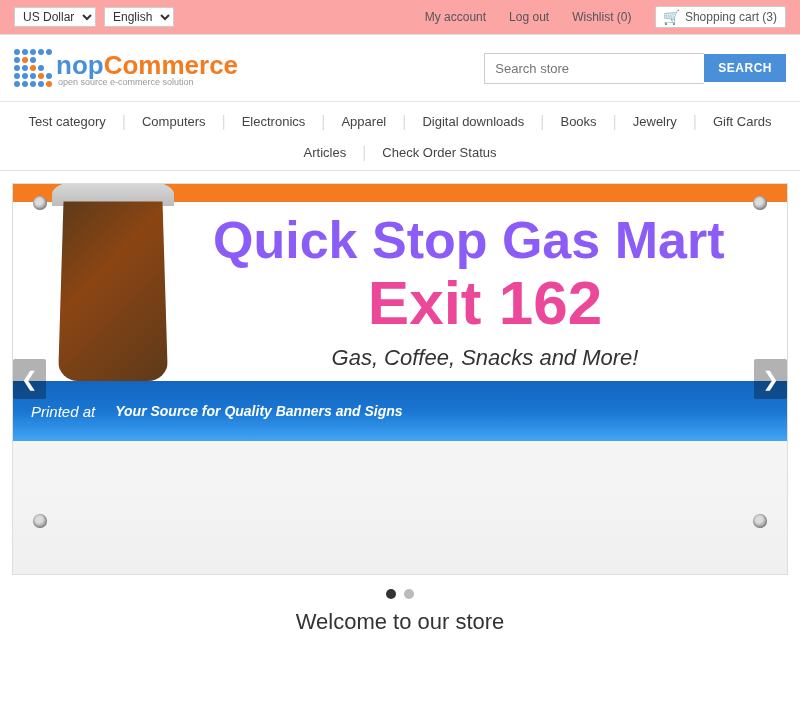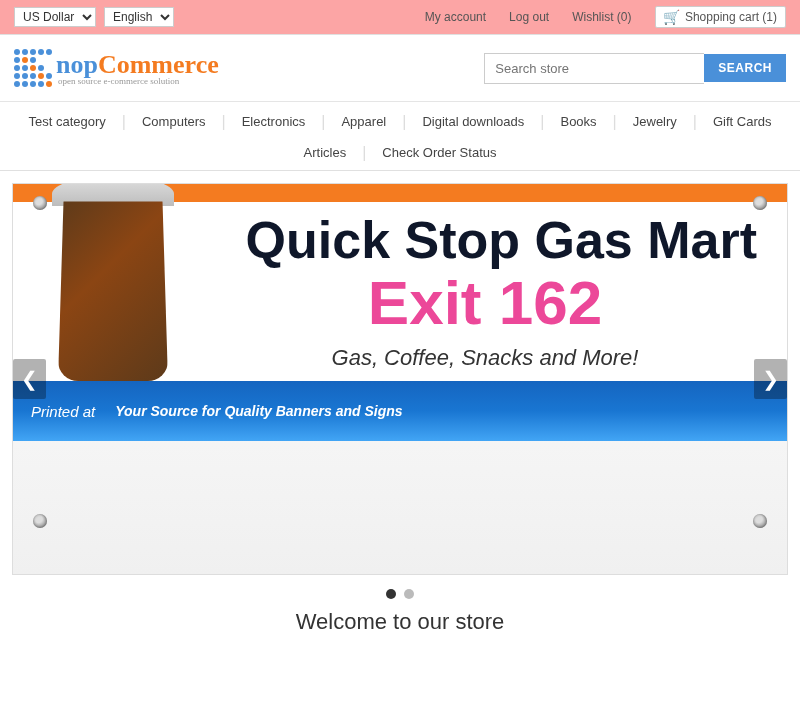--- a/index.html
+++ b/index.html
@@ -46,21 +46,21 @@
       display: grid; grid-template-columns: repeat(5,6px); grid-template-rows: repeat(5,6px);
       gap: 2px; margin-right: 4px;
     }
     .logo-dot {
       border-radius: 50%;
       width: 6px; height: 6px;
     }
     .logo-text { font-size: 26px; font-weight: bold; color: #333; }
     .logo-text span { color: #f47b20; }
     .logo-tagline { font-size: 9px; color: #999; display: block; margin-top: -4px; margin-left: 2px; }
-    .logo-wrapper { display: flex; flex-direction: column; font-family: Liberation Serif, serif; }
+    .logo-wrapper { display: flex; flex-direction: column; }
     .logo-name-line { display: flex; align-items: baseline; }
 
     .search-bar { display: flex; align-items: center; }
     .search-bar input {
       width: 220px; padding: 7px 10px;
       border: 1px solid #ccc; border-right: none;
       font-size: 13px; color: #999;
       outline: none;
     }
     .search-bar button {
@@ -126,22 +126,22 @@
       background: #fff;
       flex: 1;
       display: flex;
       flex-direction: column;
       justify-content: center;
       align-items: flex-end;
       padding: 10px 30px 10px 200px;
       position: relative;
     }
     .banner-title-1 {
-      font-size: 52px; font-weight: 900; color: #0f172a;
-      line-height: 1.1; text-align: right; width: 100%;
+      font-size: 52px; font-weight: 900; color: #8b5cf6;
+      line-height: 1.1; text-align: left; width: 100%;
     }
     .banner-title-2 {
       font-size: 62px; font-weight: 900; color: #ec4899;
       text-align: center; width: 100%; line-height: 1.1;
     }
     .banner-subtitle {
       font-size: 22px; color: #333; text-align: center; width: 100%;
       font-style: italic; margin-top: 8px;
     }
     .banner-coffee-cup {
@@ -228,21 +228,21 @@
     <select>
       <option>English</option>
     </select>
   </div>
   <div class="top-bar-right">
     <a href="#">My account</a>
     <a href="#">Log out</a>
     <a href="#">Wishlist (0)</a>
     <div class="cart-link">
       <span class="cart-icon">🛒</span>
-      <span>Shopping cart (1)</span>
+      <span>Shopping cart (3)</span>
     </div>
   </div>
 </div>
 
 <div class="header">
   <a href="#" class="logo">
     <div class="logo-dots" id="logo-dots-container">
     <div class="logo-dot" style="background: rgb(74, 144, 217);"></div>
         <div class="logo-dot" style="background: rgb(74, 144, 217);"></div>
         <div class="logo-dot" style="background: rgb(74, 144, 217);"></div>

